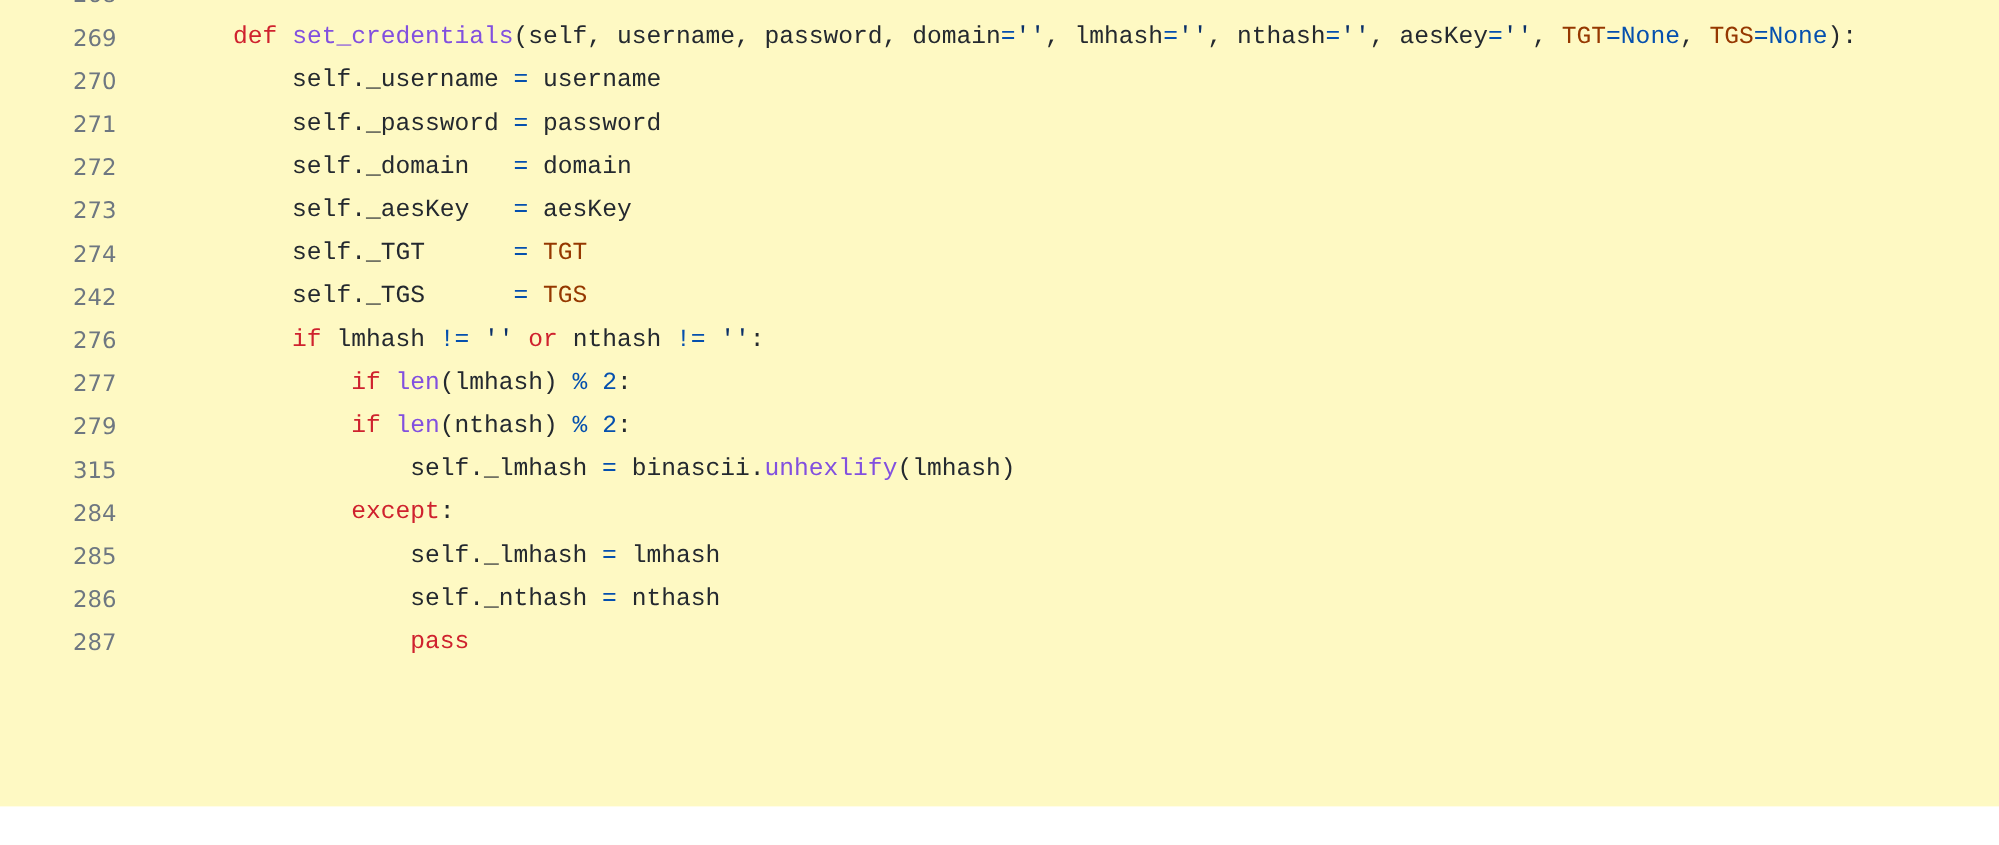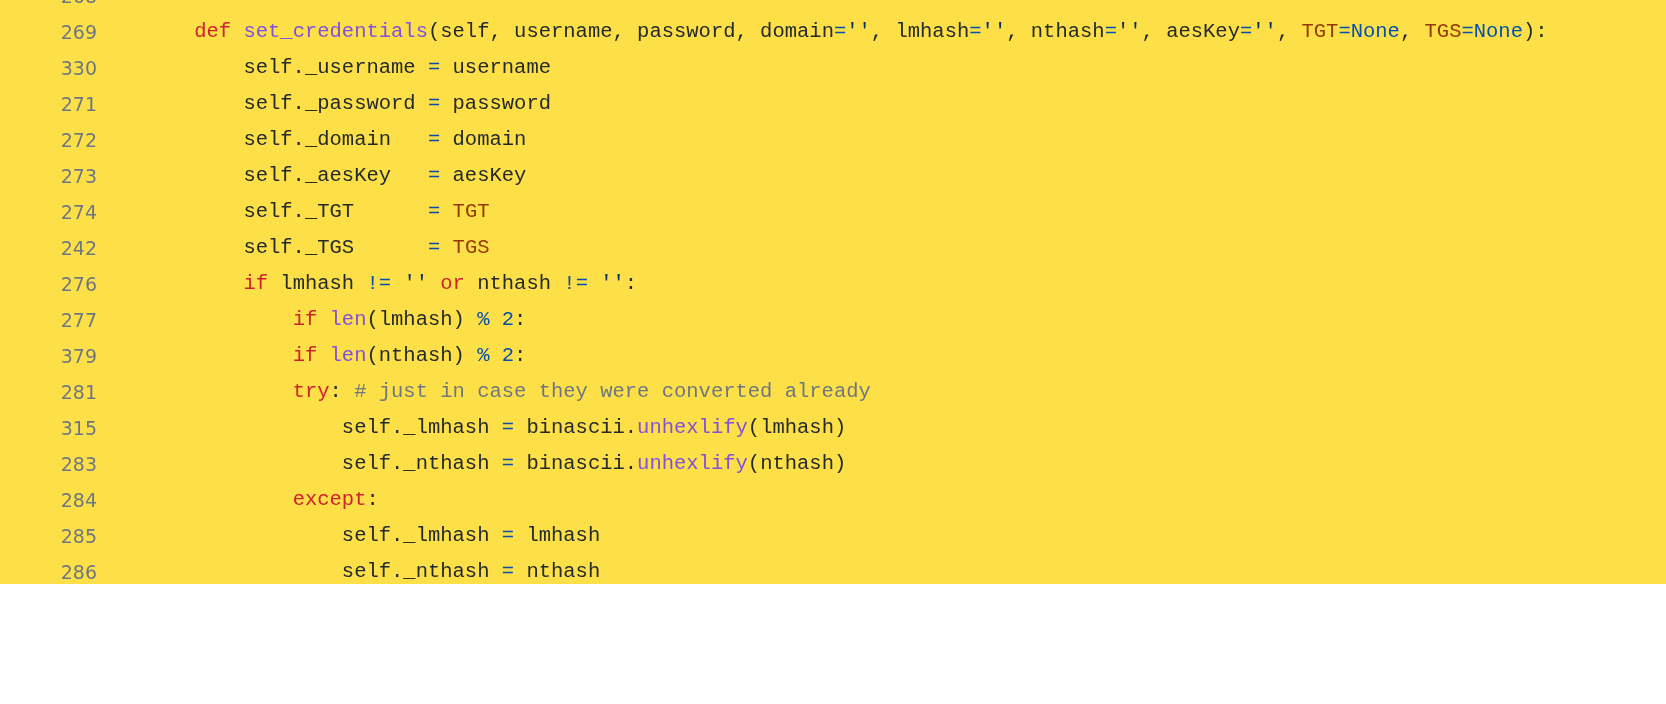--- a/index.html
+++ b/index.html
@@ -10,23 +10,23 @@
   }
   body {
     width: 1666px;
     height: 704px;
     overflow: hidden;
     font-family: "DejaVu Sans Mono", "Liberation Mono", monospace;
   }
 
   #code-viewer {
     width: 1666px;
-    height: 584px;
+    height: 672px;
     position: relative;
-    background: #fde047;
+    background: #fef9c3;
     overflow: hidden;
   }
 
   .code-table {
     border-collapse: collapse;
     width: 100%;
     table-layout: fixed;
     
     margin-top: -22px;
   }
@@ -81,21 +81,21 @@
     <tbody id="code-body">
         <tr class="code-row">
           <td class="ln">268</td>
           <td class="lc"></td>
         </tr>
         <tr class="code-row">
           <td class="ln">269</td>
           <td class="lc"><span class="t-pl">    </span><span class="t-kw">def</span><span class="t-pl"> </span><span class="t-fn">set_credentials</span><span class="t-pl">(self, username, password, domain</span><span class="t-op">=</span><span class="t-str">''</span><span class="t-pl">, lmhash</span><span class="t-op">=</span><span class="t-str">''</span><span class="t-pl">, nthash</span><span class="t-op">=</span><span class="t-str">''</span><span class="t-pl">, aesKey</span><span class="t-op">=</span><span class="t-str">''</span><span class="t-pl">, </span><span class="t-param">TGT</span><span class="t-op">=</span><span class="t-const">None</span><span class="t-pl">, </span><span class="t-param">TGS</span><span class="t-op">=</span><span class="t-const">None</span><span class="t-pl">):</span></td>
         </tr>
         <tr class="code-row">
-          <td class="ln">330</td>
+          <td class="ln">270</td>
           <td class="lc"><span class="t-pl">        self._username </span><span class="t-op">=</span><span class="t-pl"> username</span></td>
         </tr>
         <tr class="code-row">
           <td class="ln">271</td>
           <td class="lc"><span class="t-pl">        self._password </span><span class="t-op">=</span><span class="t-pl"> password</span></td>
         </tr>
         <tr class="code-row">
           <td class="ln">272</td>
           <td class="lc"><span class="t-pl">        self._domain   </span><span class="t-op">=</span><span class="t-pl"> domain</span></td>
         </tr>
@@ -113,34 +113,26 @@
         </tr>
         <tr class="code-row">
           <td class="ln">276</td>
           <td class="lc"><span class="t-pl">        </span><span class="t-kw">if</span><span class="t-pl"> lmhash </span><span class="t-op">!=</span><span class="t-pl"> </span><span class="t-str">''</span><span class="t-pl"> </span><span class="t-kw">or</span><span class="t-pl"> nthash </span><span class="t-op">!=</span><span class="t-pl"> </span><span class="t-str">''</span><span class="t-pl">:</span></td>
         </tr>
         <tr class="code-row">
           <td class="ln">277</td>
           <td class="lc"><span class="t-pl">            </span><span class="t-kw">if</span><span class="t-pl"> </span><span class="t-fn">len</span><span class="t-pl">(lmhash) </span><span class="t-op">%</span><span class="t-pl"> </span><span class="t-num">2</span><span class="t-pl">:</span></td>
         </tr>
         <tr class="code-row">
-          <td class="ln">379</td>
+          <td class="ln">279</td>
           <td class="lc"><span class="t-pl">            </span><span class="t-kw">if</span><span class="t-pl"> </span><span class="t-fn">len</span><span class="t-pl">(nthash) </span><span class="t-op">%</span><span class="t-pl"> </span><span class="t-num">2</span><span class="t-pl">:</span></td>
-        </tr>
-        <tr class="code-row">
-          <td class="ln">281</td>
-          <td class="lc"><span class="t-pl">            </span><span class="t-kw">try</span><span class="t-pl">: </span><span class="t-cmt"># just in case they were converted already</span></td>
         </tr>
         <tr class="code-row">
           <td class="ln">315</td>
           <td class="lc"><span class="t-pl">                self._lmhash </span><span class="t-op">=</span><span class="t-pl"> binascii.</span><span class="t-fn">unhexlify</span><span class="t-pl">(lmhash)</span></td>
-        </tr>
-        <tr class="code-row">
-          <td class="ln">283</td>
-          <td class="lc"><span class="t-pl">                self._nthash </span><span class="t-op">=</span><span class="t-pl"> binascii.</span><span class="t-fn">unhexlify</span><span class="t-pl">(nthash)</span></td>
         </tr>
         <tr class="code-row">
           <td class="ln">284</td>
           <td class="lc"><span class="t-pl">            </span><span class="t-kw">except</span><span class="t-pl">:</span></td>
         </tr>
         <tr class="code-row">
           <td class="ln">285</td>
           <td class="lc"><span class="t-pl">                self._lmhash </span><span class="t-op">=</span><span class="t-pl"> lmhash</span></td>
         </tr>
         <tr class="code-row">

